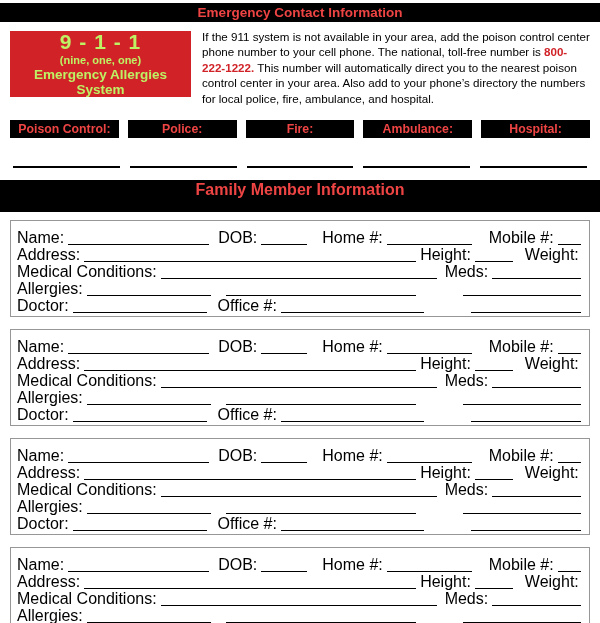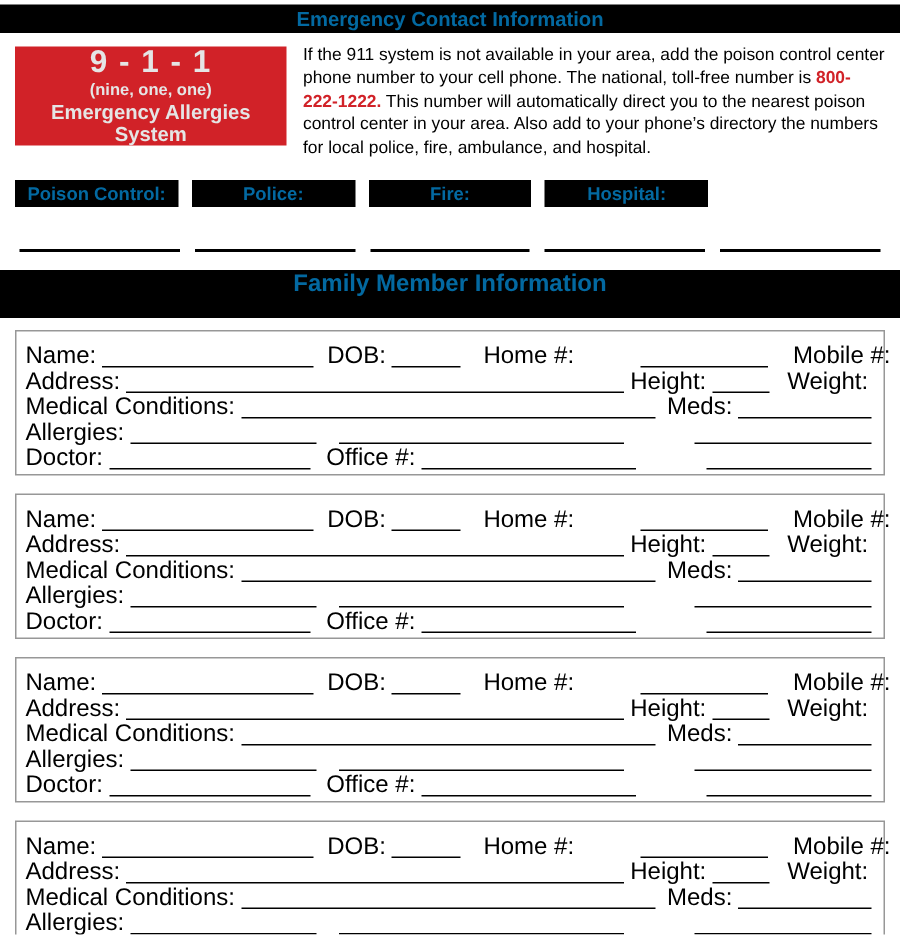--- a/index.html
+++ b/index.html
@@ -2,27 +2,27 @@
 <html style="--red: #d12228; --bar: #000000; --border: #979797;"><head>
 <meta charset="utf-8">
 <style>
   :root { --red:#d12228; --bar:#000000; --border:#979797; }
   * { margin:0; padding:0; box-sizing:border-box; }
   html,body {
     width:600px; height:623px; background:#ffffff; overflow:hidden;
     font-family:"Liberation Sans", sans-serif; color:#000;
   }
   .black-bar {
-    background:var(--bar); color:#0369a1; font-weight:bold; text-align:center;
+    background:var(--bar); color:#ef4444; font-weight:bold; text-align:center;
   }
   #top-bar { height:19px; line-height:19px; font-size:13.5px; margin-top:3px; }
   #info-section { display:flex; margin:9px 10px 0 10px; gap:11px; }
   #red-box {
     width:181px; min-width:181px; height:66px; background:var(--red);
-    color:#e5e5e5; font-weight:bold; text-align:center;
+    color:#bef264; font-weight:bold; text-align:center;
     display:flex; flex-direction:column; justify-content:center;
   }
   #nine-number { font-size:21px; line-height:22px; letter-spacing:1px; }
   #nine-sub { font-size:11px; line-height:14px; }
   #nine-caption { font-size:13.5px; line-height:15px; }
   #info-paragraph { flex:1; font-size:11.6px; line-height:15.4px; margin-top:-2px; }
   .red-text { color:var(--red); font-weight:bold; }
 
   #contact-bars {
     display:grid; grid-template-columns:repeat(5,1fr); gap:9px; margin:14px 10px 0;
@@ -41,21 +41,21 @@
   }
   .member:last-child { margin-bottom:0; }
   .row { display:flex; align-items:flex-end; height:17px; font-size:16px; }
   .lbl { white-space:nowrap; line-height:15px; }
   .grp { display:flex; align-items:flex-end; }
   .grp .lbl { margin-right:4px; }
   .line { border-bottom:1.5px solid #000; height:13px; display:block; }
 
   .row1-name .line { width:141px; }
   .row1-dob { margin-left:9px; }  .row1-dob .line { width:46px; }
-  .row1-home { margin-left:15px;gap:40px; } .row1-home .line { width:85px; }
+  .row1-home { margin-left:15px; } .row1-home .line { width:85px; }
   .row1-mobile { margin-left:17px; flex:1; } .row1-mobile .line { flex:1; }
 
   .row2-address .line { width:332px; }
   .row2-height { margin-left:4px; } .row2-height .line { width:38px; }
   .row2-weight { margin-left:12px; flex:1; } .row2-weight .line { flex:1; margin-left:6px; }
 
   .row3-med .line { width:276px; }
   .row3-meds { margin-left:8px; flex:1; } .row3-meds .line { flex:1; }
 
   .row4-allergies .line { width:124px; }
@@ -76,20 +76,21 @@
     <div id="nine-sub">(nine, one, one)</div>
     <div id="nine-caption">Emergency Allergies System</div>
   </div>
   <p id="info-paragraph"><span>If the 911 system is not available in your area, add the poison control center phone number to your cell phone. The national, toll-free number is </span><span class="red-text">800-222-1222.</span><span> This number will automatically direct you to the nearest poison control center in your area. Also add to your phone’s directory the numbers for local police, fire, ambulance, and hospital.</span></p>
 </div>
 
 <div id="contact-bars">
   <div class="black-bar contact-bar">Poison Control:</div>
   <div class="black-bar contact-bar">Police:</div>
   <div class="black-bar contact-bar">Fire:</div>
+  <div class="black-bar contact-bar">Ambulance:</div>
   <div class="black-bar contact-bar">Hospital:</div>
 </div>
 
 <div id="contact-lines">
   <div class="contact-line"></div>
   <div class="contact-line"></div>
   <div class="contact-line"></div>
   <div class="contact-line"></div>
   <div class="contact-line"></div>
 </div>

